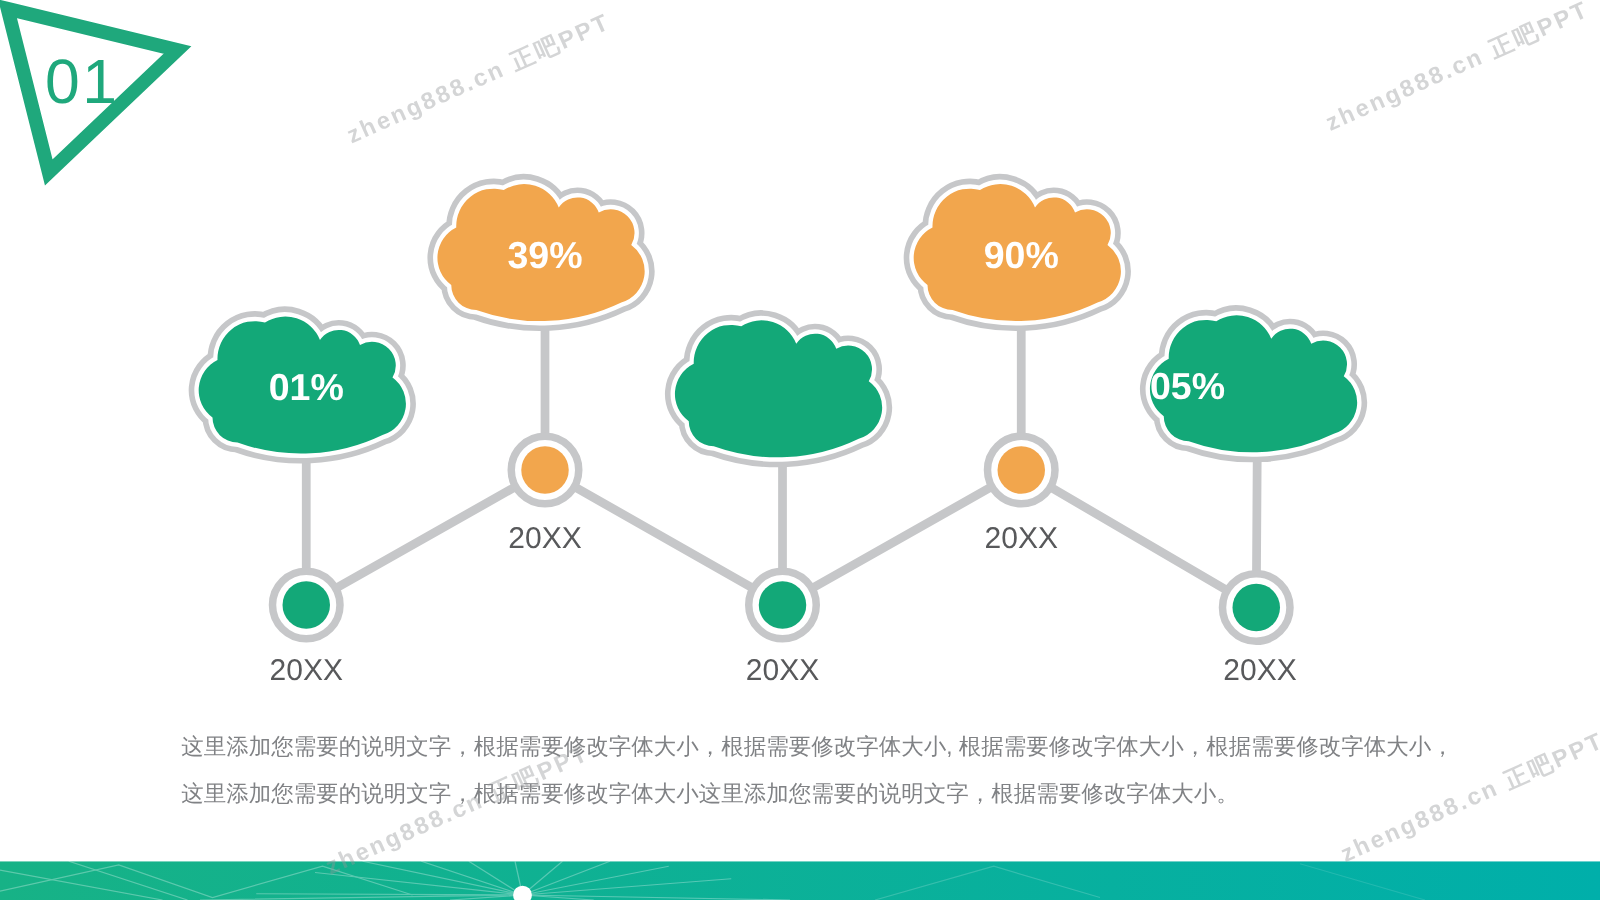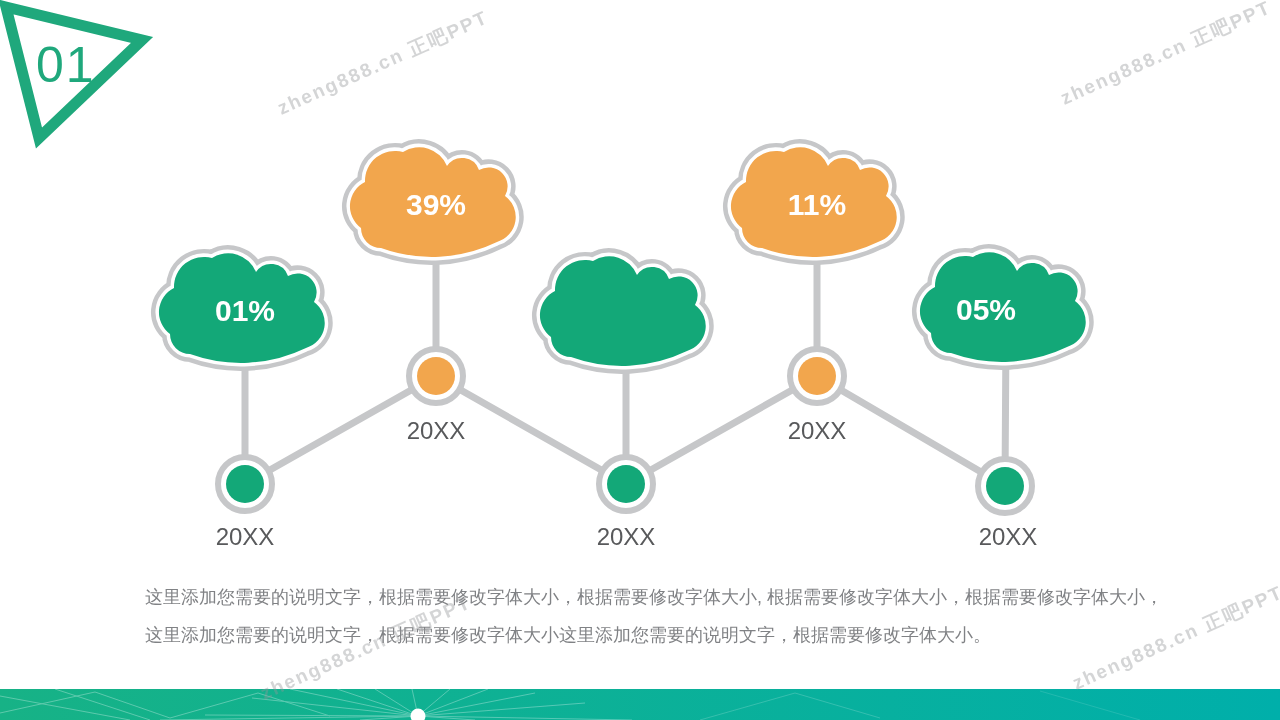--- a/index.html
+++ b/index.html
@@ -109,22 +109,22 @@
       <circle cx="817" cy="376" r="19" fill="#F2A64D"></circle>
     </g>
     <g>
       <circle cx="1005" cy="486" r="27" fill="#ffffff" stroke="#C6C7C9" stroke-width="6"></circle>
       <circle cx="1005" cy="486" r="19" fill="#13A878"></circle>
     </g>
   </svg>
 
   <div class="overlay-label cloud-label" style="left:175px;top:293px;">01%</div>
   <div class="overlay-label cloud-label" style="left:366px;top:187px;">39%</div>
-  <div class="overlay-label cloud-label" style="left:747px;top:187px;">11%</div>
-  <div class="overlay-label cloud-label" style="left:916px;top:292px;">05%</div>
+  <div class="overlay-label cloud-label" style="left:747px;top:187px;">90%</div>
+  <div class="overlay-label cloud-label" style="left:880px;top:292px;">05%</div>
 
   <div class="overlay-label year-label" style="left:175px;top:522px;">20XX</div>
   <div class="overlay-label year-label" style="left:366px;top:416px;">20XX</div>
   <div class="overlay-label year-label" style="left:556px;top:522px;">20XX</div>
   <div class="overlay-label year-label" style="left:747px;top:416px;">20XX</div>
   <div class="overlay-label year-label" style="left:938px;top:522px;">20XX</div>
 
   <div class="desc">
     <div>这里添加您需要的说明文字，根据需要修改字体大小，根据需要修改字体大小, 根据需要修改字体大小，根据需要修改字体大小，</div>
     <div>这里添加您需要的说明文字，根据需要修改字体大小这里添加您需要的说明文字，根据需要修改字体大小。</div>

